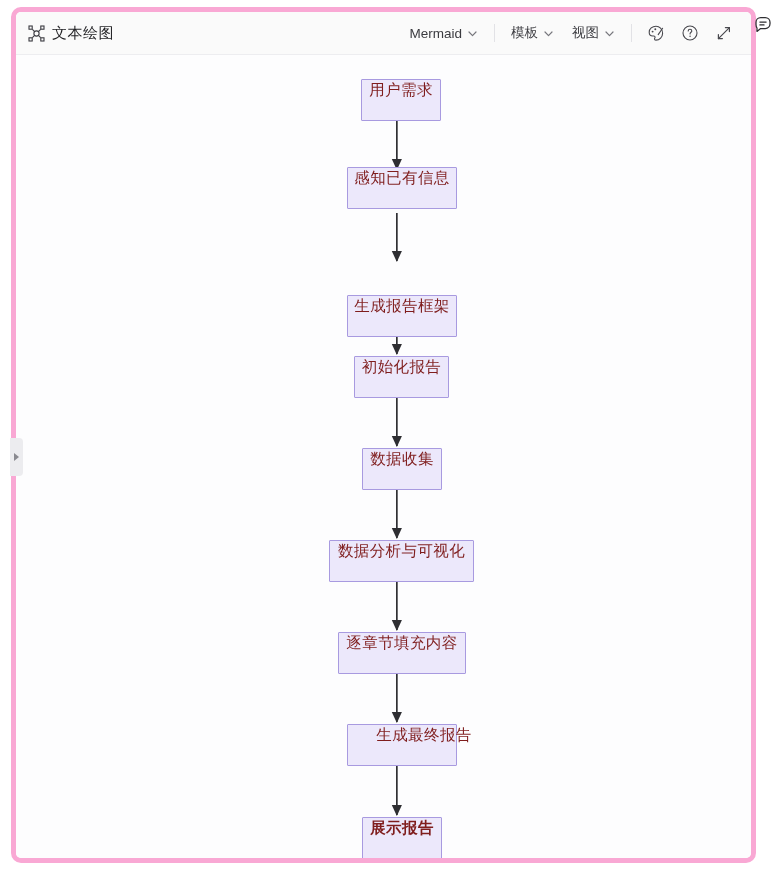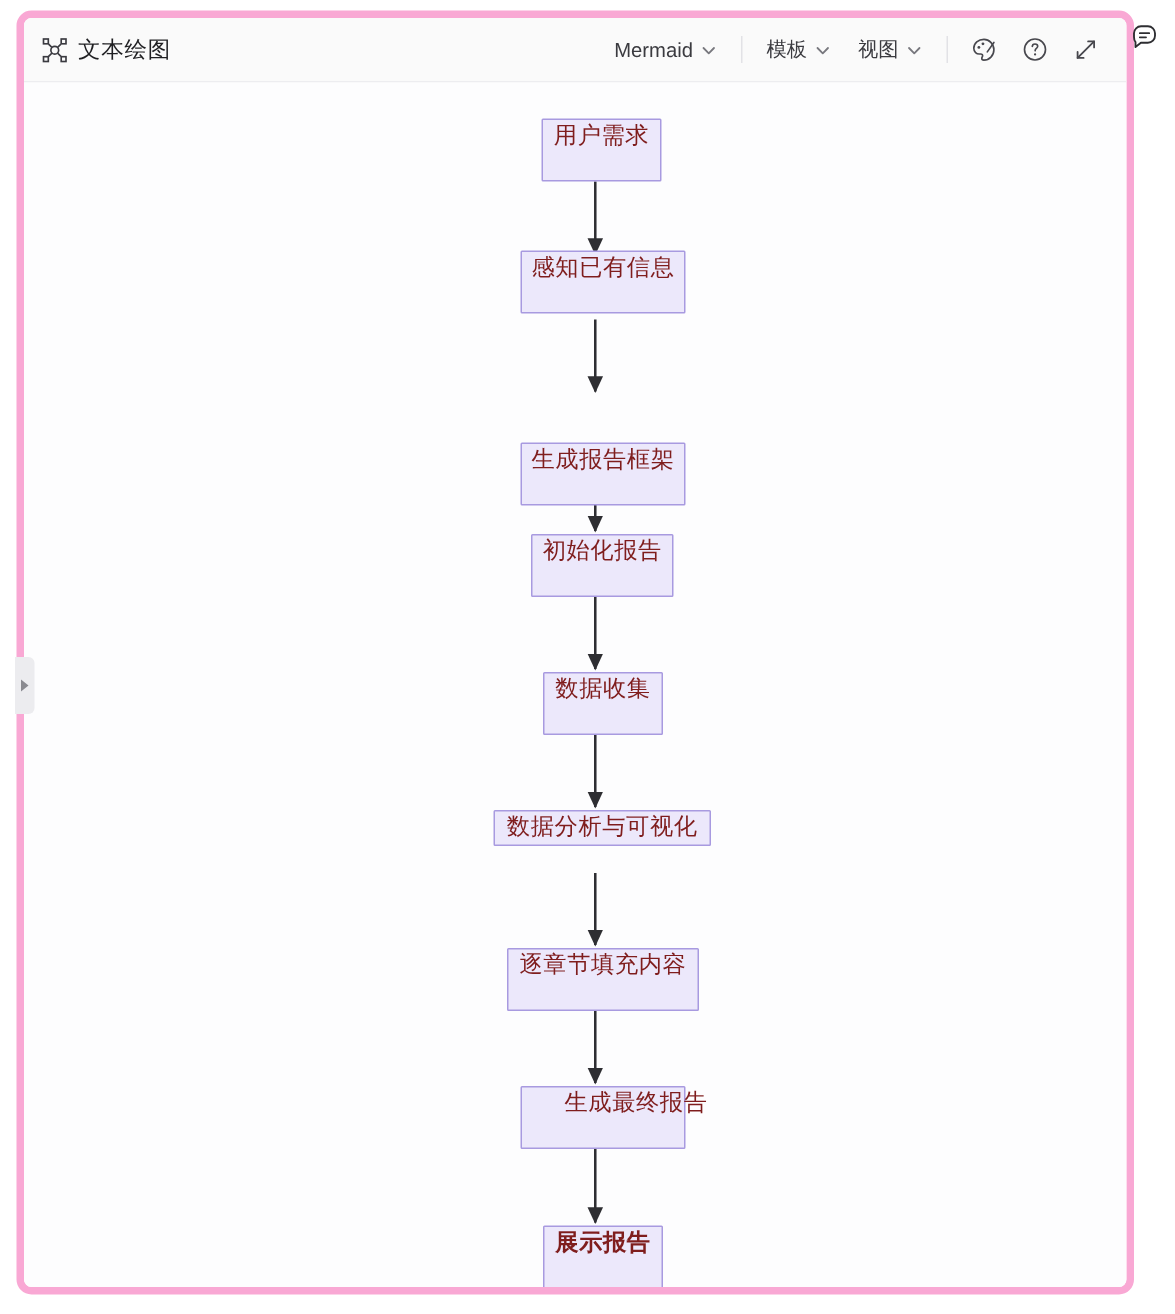--- a/index.html
+++ b/index.html
@@ -293,21 +293,21 @@
       </div>
 
       <div class="node" style="left:346px; top:393px; width:80px; height:42px;">
         <span>数据收集</span>
       </div>
 
       <div class="node" style="left:338px; top:301px; width:95px; height:42px;">
         <span>初始化报告</span>
       </div>
 
-      <div class="node" style="left:313px; top:485px; width:145px; height:24px;">
+      <div class="node" style="left:313px; top:485px; width:145px; height:42px;">
         <span>数据分析与可视化</span>
       </div>
 
       <div class="node" style="left:322px; top:577px; width:128px; height:42px;">
         <span>逐章节填充内容</span>
       </div>
 
       <div class="node" style="left:331px; top:669px; width:110px; height:42px;padding-left:44px;">
         <span>生成最终报告</span>
       </div>

